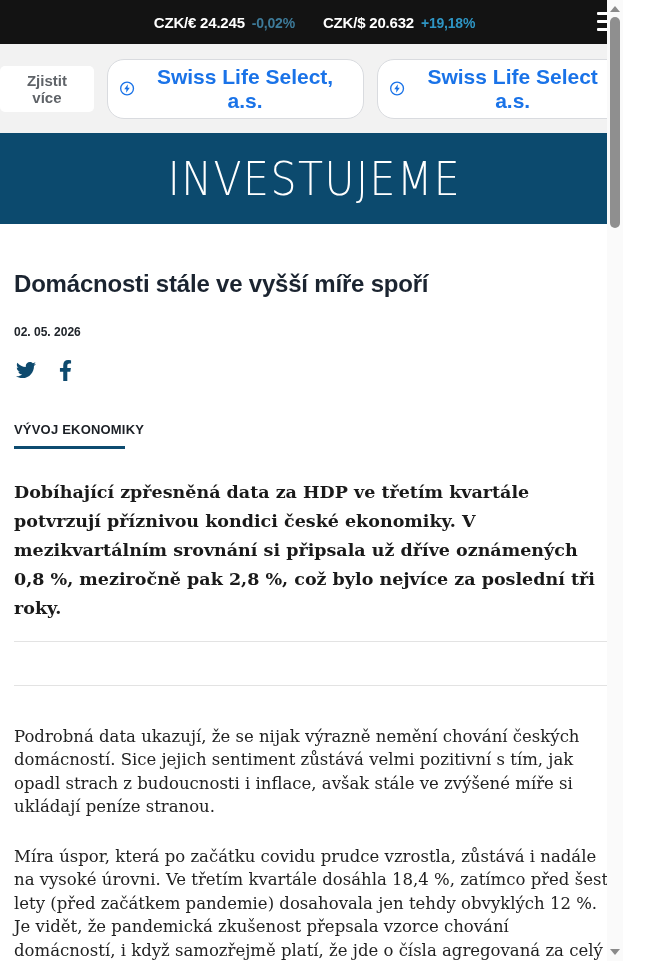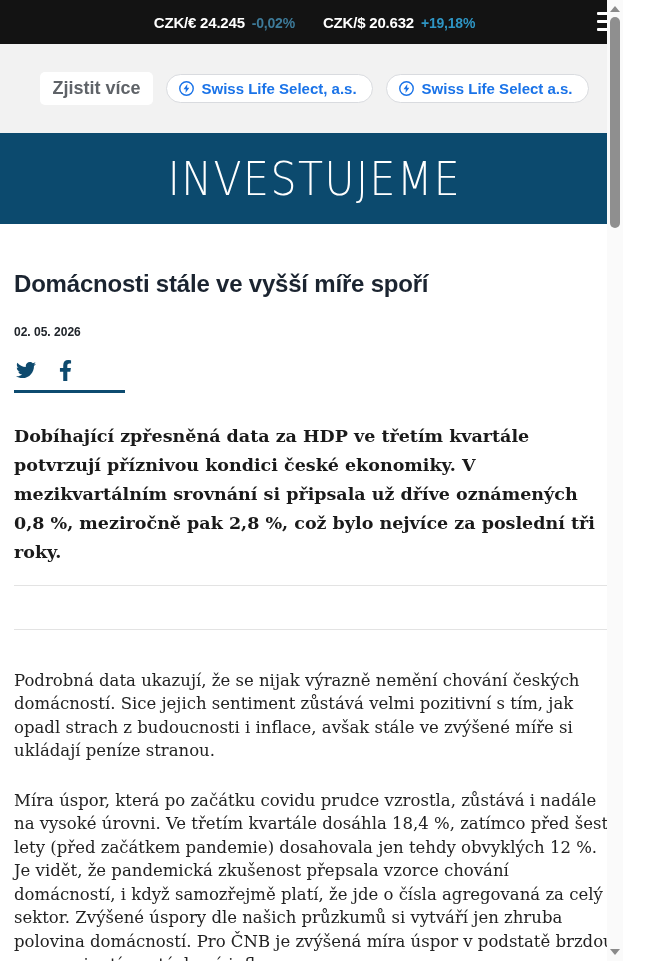--- a/index.html
+++ b/index.html
@@ -33,30 +33,30 @@
   }
   .hamburger .bar { height: 3px; background: #ffffff; border-radius: 1px; }
 
   
   .promo {
     height: 89px; background: #f2f2f2;
     display: flex; align-items: center; justify-content: center; gap: 13px;
   }
   .btn-more {
     background: #ffffff; color: #5f6368;
-    font-weight: 700; font-size: 18px;
+    font-weight: 700; font-size: 15px;
     border: none; border-radius: 5px;
     padding: 6px 12px; cursor: pointer;
     font-family: "Liberation Sans", sans-serif;
   }
   .btn-ad {
     background: #ffffff; color: #1a73e8;
     border: 1px solid #d9dbdf; border-radius: 17px;
     display: inline-flex; align-items: center; gap: 7px;
-    font-weight: 700; font-size: 15px;
+    font-weight: 700; font-size: 21px;
     padding: 5px 15px 5px 11px; cursor: pointer;
     font-family: "Liberation Sans", sans-serif;
   }
   .btn-ad svg { display: block; }
 
   
   .masthead {
     height: 91px; background: #0c4a6e;
     display: flex; align-items: center; justify-content: center;
   }
@@ -195,20 +195,21 @@
             <path d="M459.37 151.716c.325 4.548.325 9.097.325 13.645 0 138.72-105.583 298.558-298.558 298.558-59.452 0-114.68-17.219-161.137-47.106 8.447.974 16.568 1.299 25.34 1.299 49.055 0 94.213-16.568 130.274-44.832-46.132-.975-84.792-31.188-98.112-72.772 6.498.974 12.995 1.624 19.818 1.624 9.421 0 18.843-1.3 27.614-3.573-48.081-9.747-84.143-51.98-84.143-102.985v-1.299c13.969 7.797 30.214 12.67 47.431 13.319-28.264-18.843-46.781-51.005-46.781-87.391 0-19.492 5.197-37.36 14.294-52.954 51.655 63.675 129.3 105.258 216.365 109.807-1.624-7.797-2.599-15.918-2.599-24.04 0-57.828 46.782-104.934 104.934-104.934 30.213 0 57.502 12.67 76.67 33.137 23.715-4.548 46.456-13.32 66.599-25.34-7.798 24.366-24.366 44.833-46.132 57.827 21.117-2.273 41.584-8.122 60.426-16.243-14.292 20.791-32.161 39.308-52.628 54.253z"></path>
           </svg>
         </a>
         <a>
           <svg width="13" height="21" viewBox="0 0 320 512">
             <path d="M279.14 288l14.22-92.66h-88.91v-60.13c0-25.35 12.42-50.06 52.24-50.06h40.42V6.26S260.43 0 225.36 0c-73.22 0-121.08 44.38-121.08 124.72v70.62H22.89V288h81.39v224h100.17V288z"></path>
           </svg>
         </a>
       </div>
 
+      <div class="category">VÝVOJ EKONOMIKY</div>
       <div class="category-underline"></div>
 
       <p class="lead">Dobíhající zpřesněná data za HDP ve třetím kvartále potvrzují příznivou kondici české ekonomiky. V mezikvartálním srovnání si připsala už dříve oznámených 0,8 %, meziročně pak 2,8 %, což bylo nejvíce za poslední tři roky.</p>
 
       <div class="ad-slot"></div>
 
       <p class="body-para first">Podrobná data ukazují, že se nijak výrazně nemění chování českých domácností. Sice jejich sentiment zůstává velmi pozitivní s tím, jak opadl strach z budoucnosti i inflace, avšak stále ve zvýšené míře si ukládají peníze stranou.</p>
       <p class="body-para second">Míra úspor, která po začátku covidu prudce vzrostla, zůstává i nadále na vysoké úrovni. Ve třetím kvartále dosáhla 18,4 %, zatímco před šesti lety (před začátkem pandemie) dosahovala jen tehdy obvyklých 12 %. Je vidět, že pandemická zkušenost přepsala vzorce chování domácností, i když samozřejmě platí, že jde o čísla agregovaná za celý sektor. Zvýšené úspory dle našich průzkumů si vytváří jen zhruba polovina domácností. Pro ČNB je zvýšená míra úspor v podstatě brzdou pro rozvinutí poptávkové inflace.</p>
     </article>
   </div>

